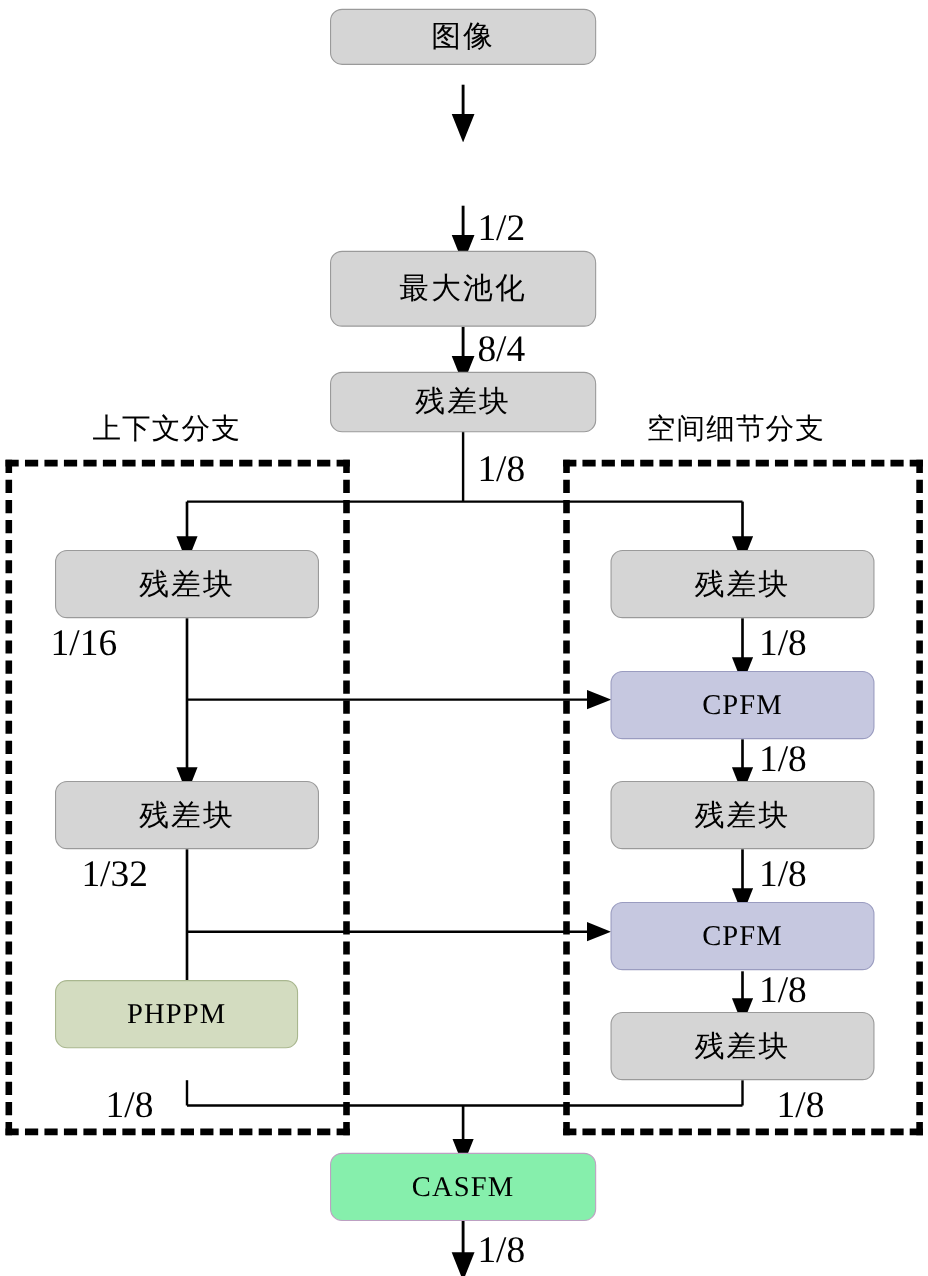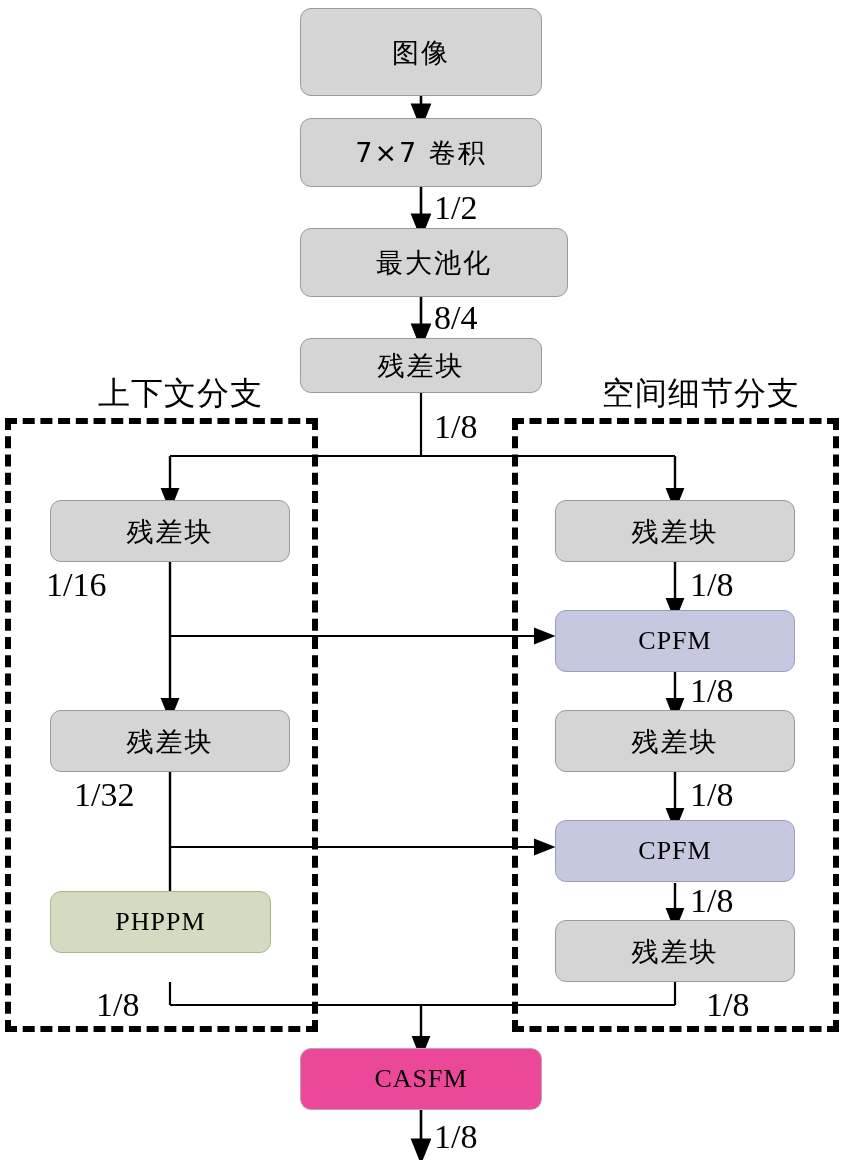--- a/index.html
+++ b/index.html
@@ -43,30 +43,29 @@
   }
   .node.en {
     font-size: 26px;
     font-family: "Liberation Serif", "DejaVu Serif", serif;
     letter-spacing: 1px;
     align-items: center;
   }
   .node.gray   { background: #d5d5d5; border-color: #9a9a9a; }
   .node.blue   { background: #c6c8e0; border-color: #9a9cc0; }
   .node.green  { background: #d3dcc0; border-color: #a9b78f; }
-  .node.purple { background: #ec4899; border-color: #bda0c2; }
+  .node.purple { background: #86efac; border-color: #bda0c2; }
 
   .branch-label {
     position: absolute;
-    font-size: 32px;
+    font-size: 26px;
     font-family: "DejaVu Sans", "Liberation Sans", sans-serif;
     color: #000;
     white-space: nowrap;
     letter-spacing: 1px;
-    margin-left: 14px;
   }
   .scale-label {
     position: absolute;
     font-size: 34px;
     font-family: "Liberation Serif", "DejaVu Serif", serif;
     color: #000;
     white-space: nowrap;
   }
   .dashbox {
     position: absolute;
@@ -115,29 +114,26 @@
     <line x1="675" y1="883" x2="675" y2="920" stroke="#000" stroke-width="2.4" marker-end="url(#ah)"></line>
 
     <line x1="170" y1="982" x2="170" y2="1005" stroke="#000" stroke-width="2.2"></line>
     <line x1="675" y1="982" x2="675" y2="1005" stroke="#000" stroke-width="2.2"></line>
     <line x1="170" y1="1005" x2="675" y2="1005" stroke="#000" stroke-width="2.2"></line>
     <line x1="421" y1="1005" x2="421" y2="1048" stroke="#000" stroke-width="2.4" marker-end="url(#ah)"></line>
 
     <line x1="421" y1="1110" x2="421" y2="1152" stroke="#000" stroke-width="2.6" marker-end="url(#ah)"></line>
   </svg>
 
-  <div class="node gray cn" style="left:300px; top:8px; width:242px; height:88px;">
+  <div class="node gray cn" style="left:300px; top:8px; width:242px; height:51px;">
     <span>图像</span>
   </div>
 
-  <div class="node gray cn" style="left:300px; top:118px; width:242px; height:69px;">
-    <span>7×7 卷积</span>
-  </div>
-
-  <div class="node gray cn" style="left:300px; top:228px; width:268px; height:69px;">
+
+  <div class="node gray cn" style="left:300px; top:228px; width:242px; height:69px;">
     <span>最大池化</span>
   </div>
 
   <div class="node gray cn" style="left:300px; top:338px; width:242px; height:55px;">
     <span>残差块</span>
   </div>
 
   <div class="node gray cn" style="left:50px; top:500px; width:240px; height:62px;">
     <span>残差块</span>
   </div>

